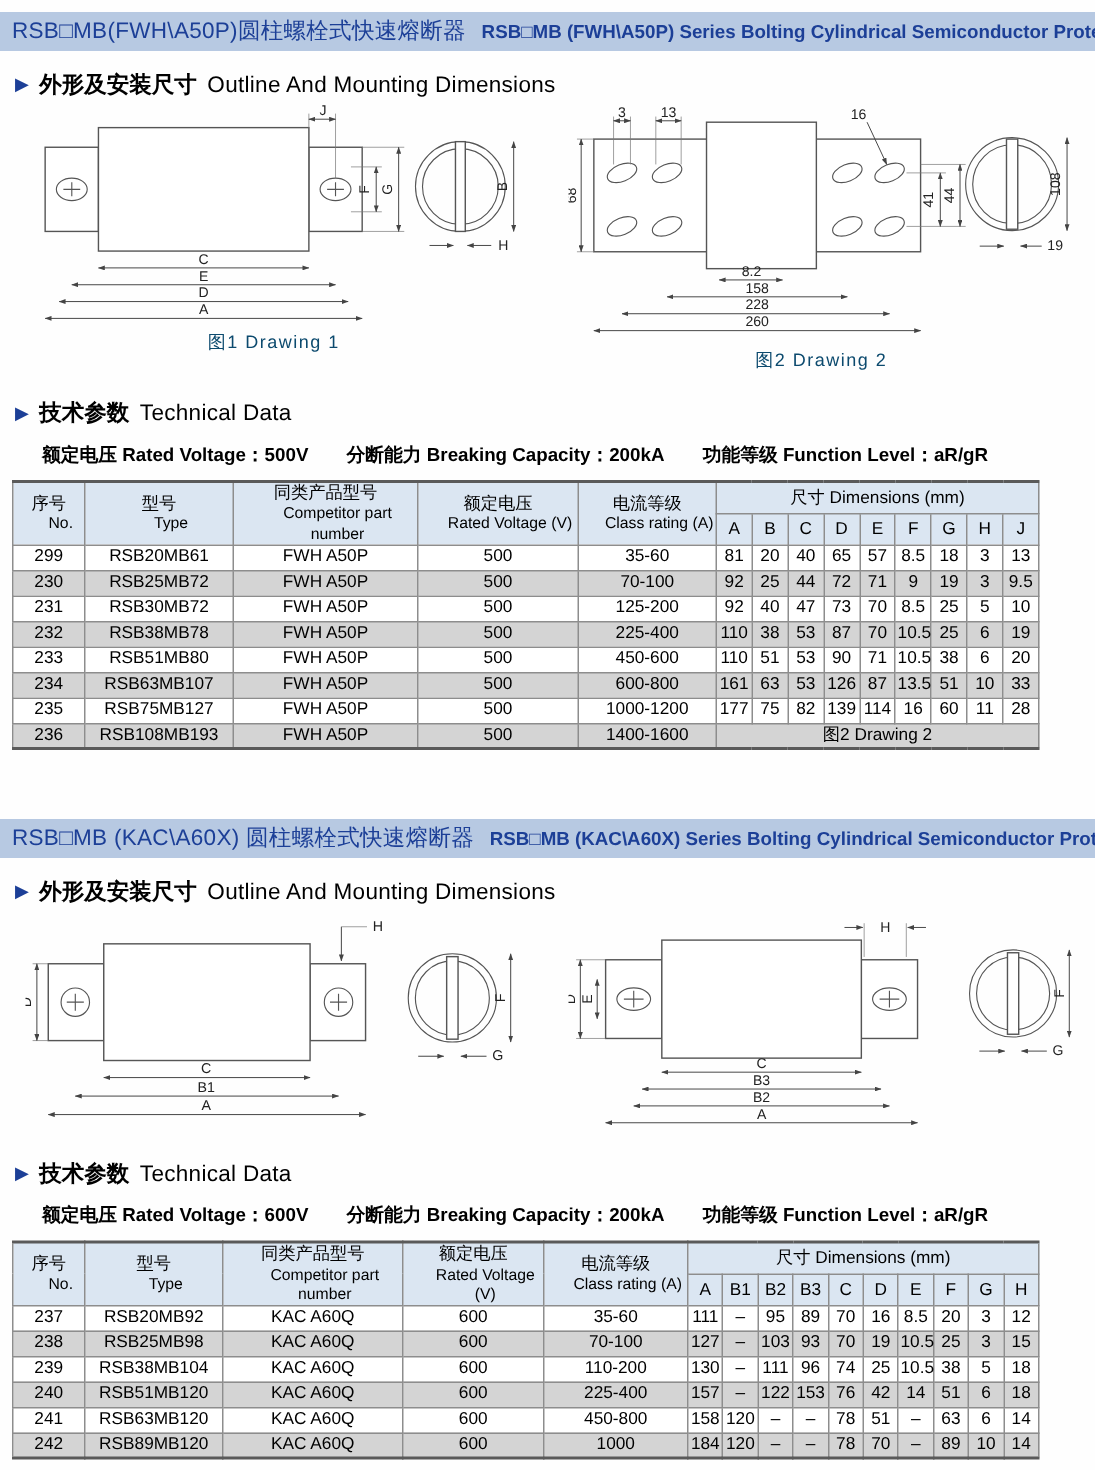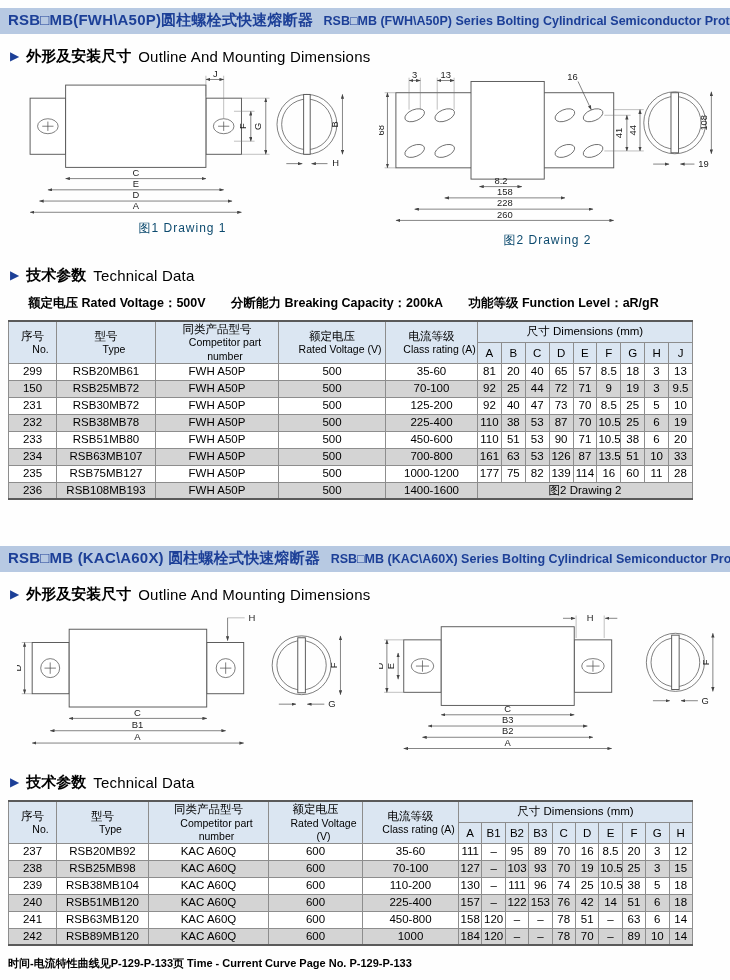--- a/index.html
+++ b/index.html
@@ -2,21 +2,21 @@
 <html><head>
 <meta charset="utf-8">
 <style>
   * { box-sizing: border-box; }
   html,body { margin:0; padding:0; background:#ffffff; }
   body { width:730px; font-family:"Liberation Sans","DejaVu Sans",sans-serif; color:#000; }
   .page { width:730px; height:980px; overflow:hidden; background:#fefefe; position:relative; }
 
   .banner { margin-top:8px; background:#b7c9e2; color:#1c3f97; padding:3px 8px 4px 8px;
             white-space:nowrap; overflow:hidden; }
-  .banner .b-zh { font-weight:bold; font-size:15px; letter-spacing:.2px; }
+  .banner .b-zh { font-weight:normal; font-size:15px; letter-spacing:.2px; }
   .banner .b-en { font-weight:bold; font-size:12.5px; margin-left:6px; }
   .banner2 { margin-top:46px; }
 
   .sec-head { display:flex; align-items:center; gap:7px; margin:12px 0 0 10px; height:20px; }
   .sec-head .arrow { color:#1c3f97; font-size:12px; line-height:1; }
   .sec-head .sh-zh { font-size:15px; font-weight:bold; }
   .sec-head .sh-en { font-size:15px; font-weight:normal; letter-spacing:.2px; }
 
   .drawings { display:flex; margin-top:4px; }
   .fig { width:50%; display:flex; flex-direction:column; align-items:center; }
@@ -252,21 +252,21 @@
           <td>20</td>
           <td>40</td>
           <td>65</td>
           <td>57</td>
           <td>8.5</td>
           <td>18</td>
           <td>3</td>
           <td>13</td>
         </tr>
         <tr>
-          <td>150</td>
+          <td>230</td>
           <td>RSB25MB72</td>
           <td>FWH A50P</td>
           <td>500</td>
           <td>70-100</td>
           <td>92</td>
           <td>25</td>
           <td>44</td>
           <td>72</td>
           <td>71</td>
           <td>9</td>
@@ -320,21 +320,21 @@
           <td>10.5</td>
           <td>38</td>
           <td>6</td>
           <td>20</td>
         </tr>
         <tr>
           <td>234</td>
           <td>RSB63MB107</td>
           <td>FWH A50P</td>
           <td>500</td>
-          <td>700-800</td>
+          <td>600-800</td>
           <td>161</td>
           <td>63</td>
           <td>53</td>
           <td>126</td>
           <td>87</td>
           <td>13.5</td>
           <td>51</td>
           <td>10</td>
           <td>33</td>
         </tr>
@@ -461,20 +461,25 @@
       </svg>
     </div>
   </div>
 
   <div class="sec-head" style="margin-top:16px">
     <span class="arrow">▶</span>
     <span class="sh-zh">技术参数</span>
     <span class="sh-en">Technical  Data</span>
   </div>
 
+  <div class="specs">
+    <span>额定电压 Rated Voltage：600V</span>
+    <span>分断能力 Breaking Capacity：200kA</span>
+    <span>功能等级 Function Level：aR/gR</span>
+  </div>
 
   <table>
     <colgroup>
       <col style="width:48px">
         <col style="width:92px">
         <col style="width:120px">
         <col style="width:94px">
         <col style="width:96px">
       <col>
         <col>

